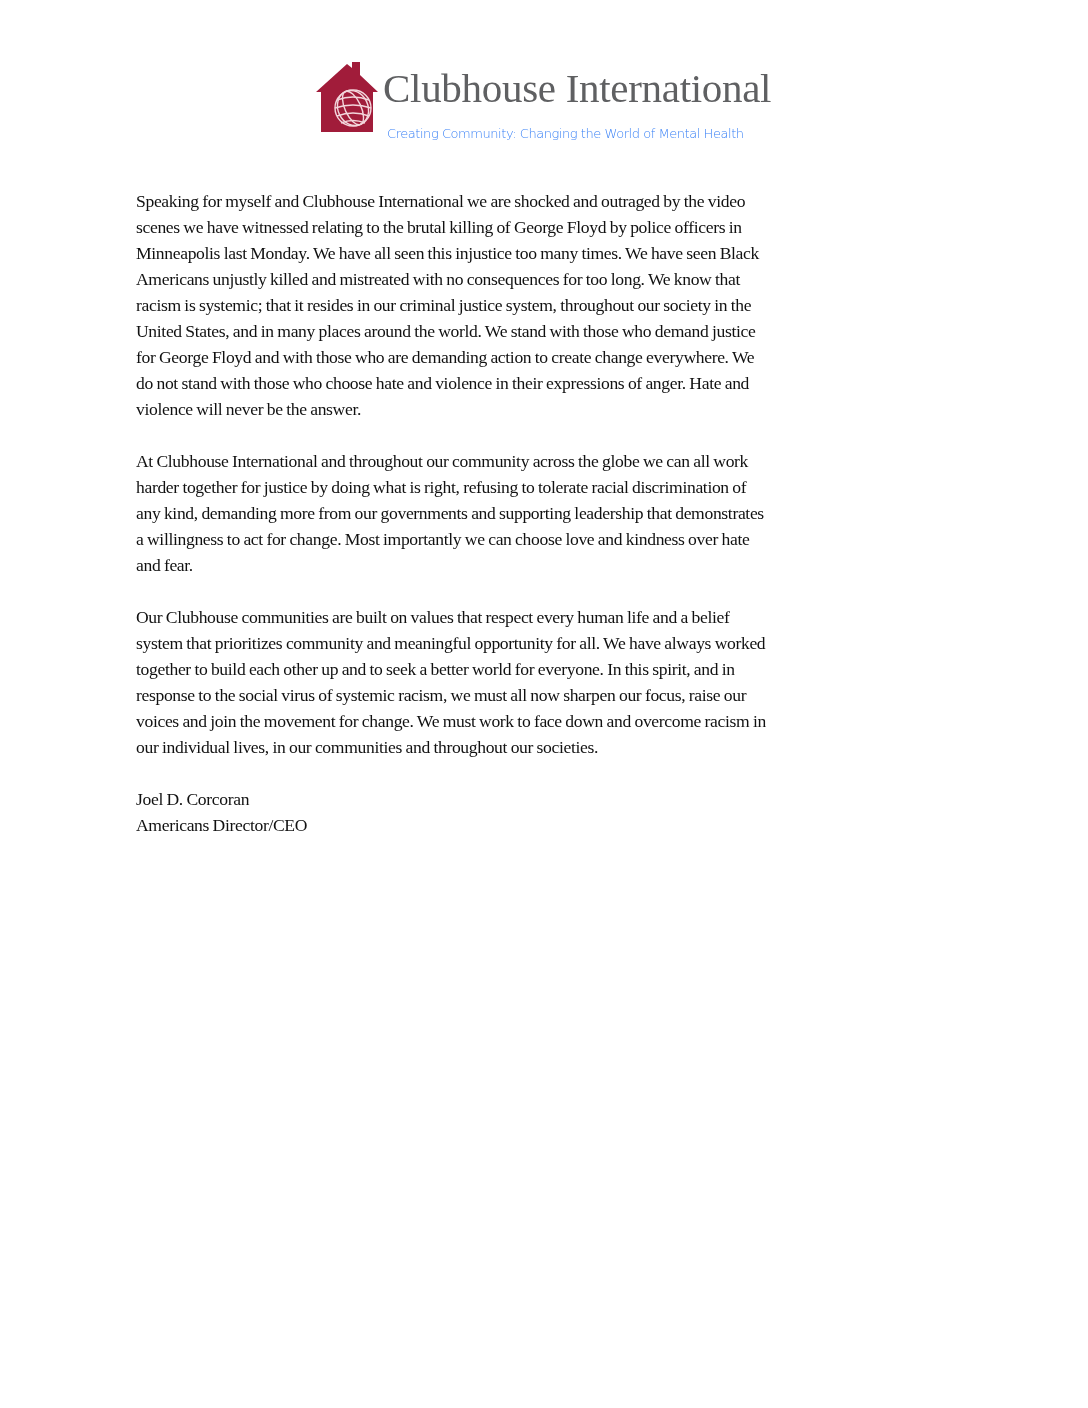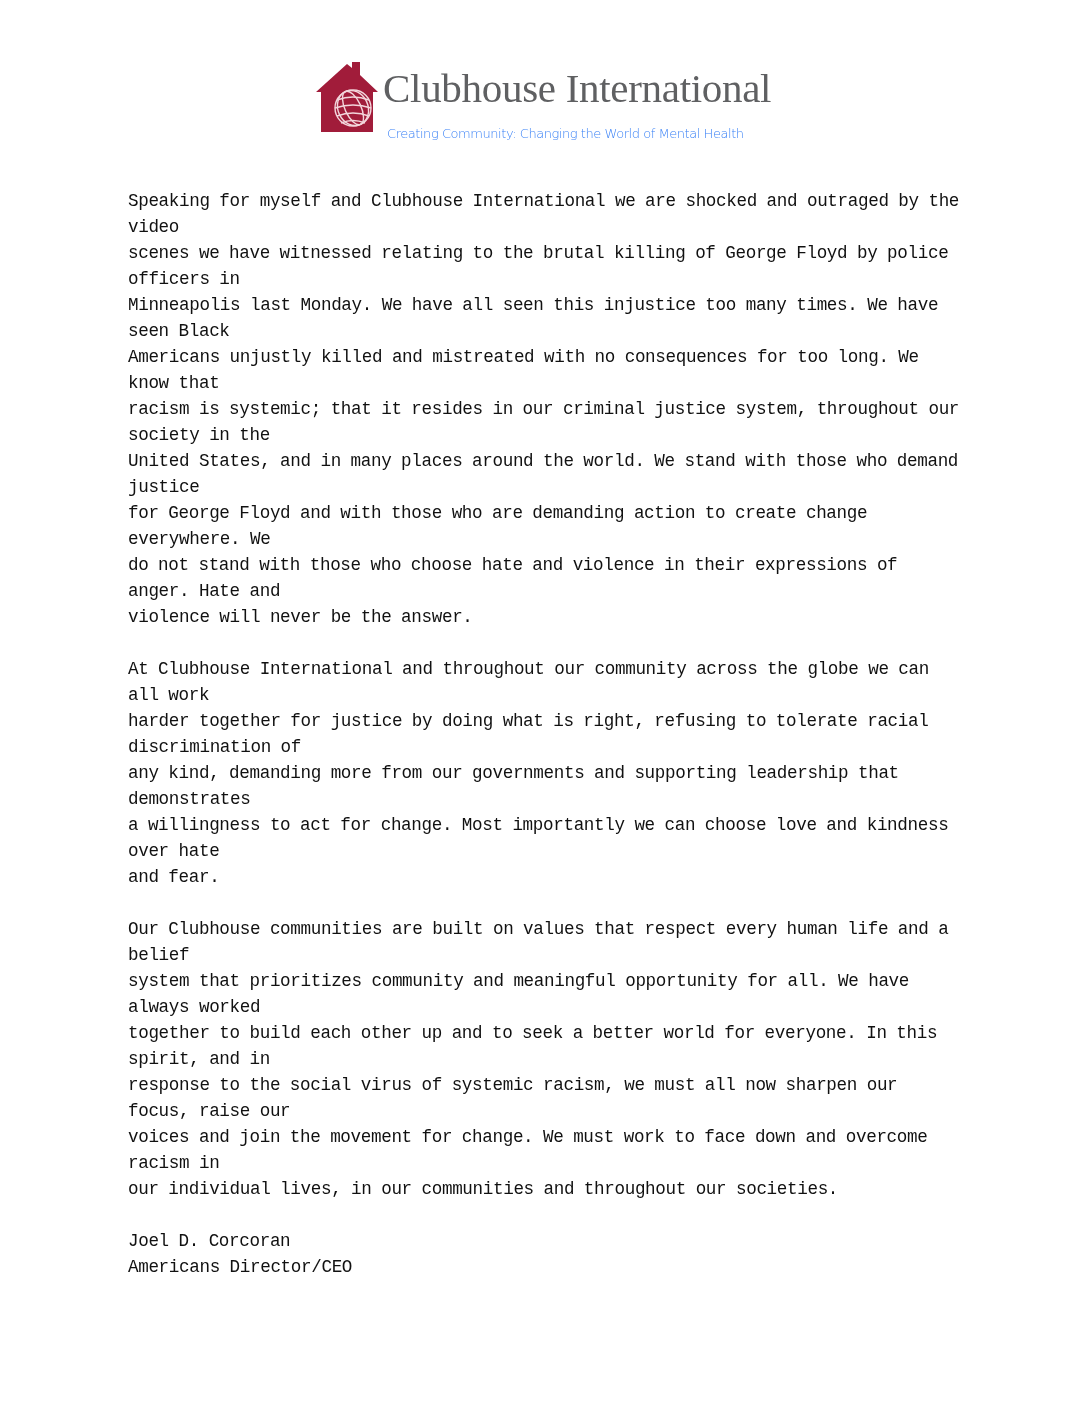--- a/index.html
+++ b/index.html
@@ -52,24 +52,24 @@
       font-family: "DejaVu Sans", sans-serif;
       font-weight: 300;
       font-size: 13px;
       color: #3b82f6;
       white-space: nowrap;
       letter-spacing: -0.45px;
       line-height: 1;
     }
     .body-text {
       position: absolute;
-      left: 128px;
+      left: 136px;
       top: 188px;
       width: 840px;
-      font-family: Liberation Mono, monospace;
+      font-family: Liberation Serif, serif;
       font-size: 17.6px;
       line-height: 26px;
       color: #111111;
       letter-spacing: -0.35px;
       word-spacing: -0.5px;
     }
     .para {
       margin: 0 0 26px 0;
       white-space: pre-line;
     }

